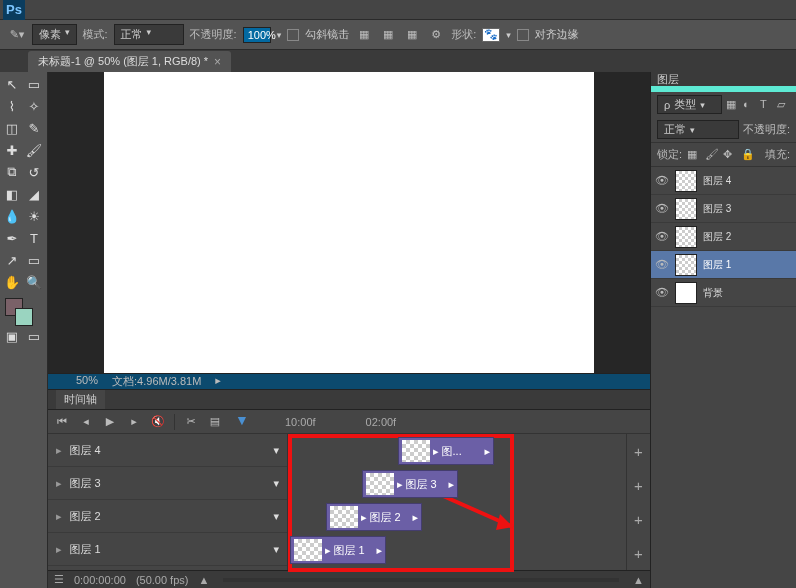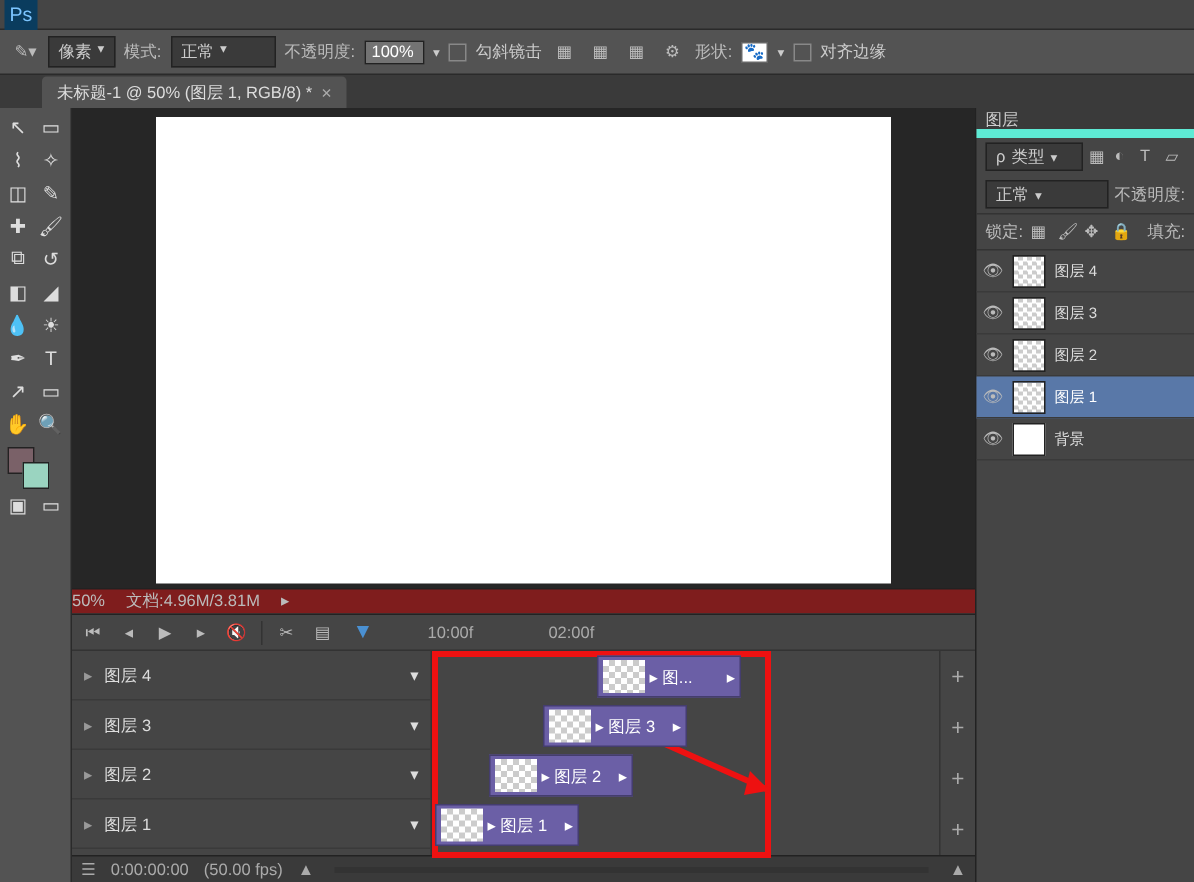--- a/index.html
+++ b/index.html
@@ -1,38 +1,38 @@
 <!DOCTYPE html>
 <html><head>
 <meta charset="utf-8">
 <style>
 *{box-sizing:border-box;margin:0;padding:0;font-family:"Microsoft YaHei",sans-serif;font-size:11px;user-select:none}
 body{width:796px;height:588px;background:#535353;color:#ccc;overflow:hidden;position:relative}
 .menubar{height:20px;background:#454545;display:flex;align-items:center;padding:0 3px;border-bottom:1px solid #2a2a2a}
-.ps-logo{width:22px;height:20px;background:#0a3c5e;color:#7cc5ff;font-weight:normal;font-size:13px;display:flex;align-items:center;justify-content:center;margin-right:6px}
+.ps-logo{width:22px;height:20px;background:#0a3c5e;color:#7cc5ff;font-weight:bold;font-size:13px;display:flex;align-items:center;justify-content:center;margin-right:6px}
 .menu-item{padding:0 6px;cursor:pointer;color:#ddd}
 .optbar{height:30px;background:#535353;display:flex;align-items:center;padding:0 8px;border-bottom:1px solid #2a2a2a;gap:6px}
 .opt-sel{background:#3a3a3a;border:1px solid #222;padding:2px 6px;color:#ccc;display:flex;align-items:flex-start;gap:4px}
 .opt-label{color:#bbb}
-.opt-num{background:#737373;border:1px solid #222;padding:1px 4px;width:40px;text-align:left;color:#fff}
+.opt-num{background:#0369a1;border:1px solid #222;padding:1px 4px;width:28px;text-align:left;color:#fff}
 .chk{width:12px;height:12px;border:1px solid #888}
 .icon-btn{width:18px;height:18px;display:flex;align-items:center;justify-content:center;color:#bbb}
 .paw-icon{width:18px;height:14px;background:#fff;border:1px solid #666;display:flex;align-items:center;justify-content:center;color:#000}
 .tabbar{height:22px;background:#3a3a3a;display:flex;align-items:end;padding-left:28px}
 .tab{background:#535353;padding:3px 10px;border-top-left-radius:3px;border-top-right-radius:3px;color:#ddd;display:flex;align-items:center;gap:6px}
 .tab-x{color:#aaa;font-size:12px}
 .workspace{position:relative;display:flex;height:516px}
 .toolbox{width:48px;background:#535353;border-right:1px solid #2a2a2a;display:flex;flex-wrap:wrap;padding:2px;gap:2px;align-content:flex-start}
 .tool{width:20px;height:20px;display:flex;align-items:center;justify-content:center;color:#ddd;cursor:pointer;font-size:13px}
 .swatch-fg{width:18px;height:18px;background:#7a6168;border:1px solid #222;position:relative;margin:4px 0 0 3px}
 .swatch-bg{width:18px;height:18px;background:#9ad4c0;border:1px solid #222;position:absolute;margin-left:13px;margin-top:-8px}
 .main-col{flex:1;display:flex;flex-direction:column;min-width:0}
 .canvas-area{height:336px;background:#262626;position:relative;display:flex;align-items:center;justify-content:center;overflow:hidden}
 .canvas{width:490px;height:311px;background:#fff;margin-top:4px}
-.status{height:18px;background:#7f1d1d;border-top:1px solid #222;display:flex;align-items:center;padding:0 0;gap:14px;color:#bbb}
+.status{height:18px;background:#0c4a6e;border-top:1px solid #222;display:flex;align-items:flex-start;padding:0 28px;gap:14px;color:#bbb}
 .timeline{flex:1;background:#454545;border-top:1px solid #222;display:flex;flex-direction:column}
 .tl-tab{height:20px;background:#3a3a3a;padding:0 8px;display:flex;align-items:center;border-bottom:1px solid #222}
 .tl-tab span{background:#454545;padding:2px 8px}
 .tl-ctrl{height:24px;display:flex;align-items:center;padding:0 6px;gap:8px;border-bottom:1px solid #333}
 .tl-btn{width:16px;height:14px;color:#bbb;display:flex;align-items:center;justify-content:center;cursor:pointer}
 .tl-ruler{position:relative;flex:1;height:24px;color:#aaa;display:flex;align-items:center;padding-left:4px;gap:50px}
 .playhead{position:absolute;left:4px;top:2px;color:#4a90d2;font-size:14px}
 .tl-body{flex:1;display:flex;position:relative}
 .tl-left{width:240px;border-right:1px solid #333}
 .tl-right{flex:1;position:relative}
@@ -139,20 +139,23 @@
       <div class="canvas"></div>
 
     </div>
     <div class="status">
       <span>50%</span>
       <span><span>文档:</span><span>4.96M/3.81M</span></span>
       <span>▸</span>
     </div>
 
     <div class="timeline">
+      <div class="tl-tab">
+          <span>时间轴</span>
+        </div>
       <div class="tl-ctrl">
         <div class="tl-btn">⏮</div>
         <div class="tl-btn">◂</div>
         <div class="tl-btn">▶</div>
         <div class="tl-btn">▸</div>
         <div class="tl-btn">🔇</div>
         <div style="width:1px;height:16px;background:#333"></div>
         <div class="tl-btn">✂</div>
         <div class="tl-btn">▤</div>
         <div class="tl-ruler">

